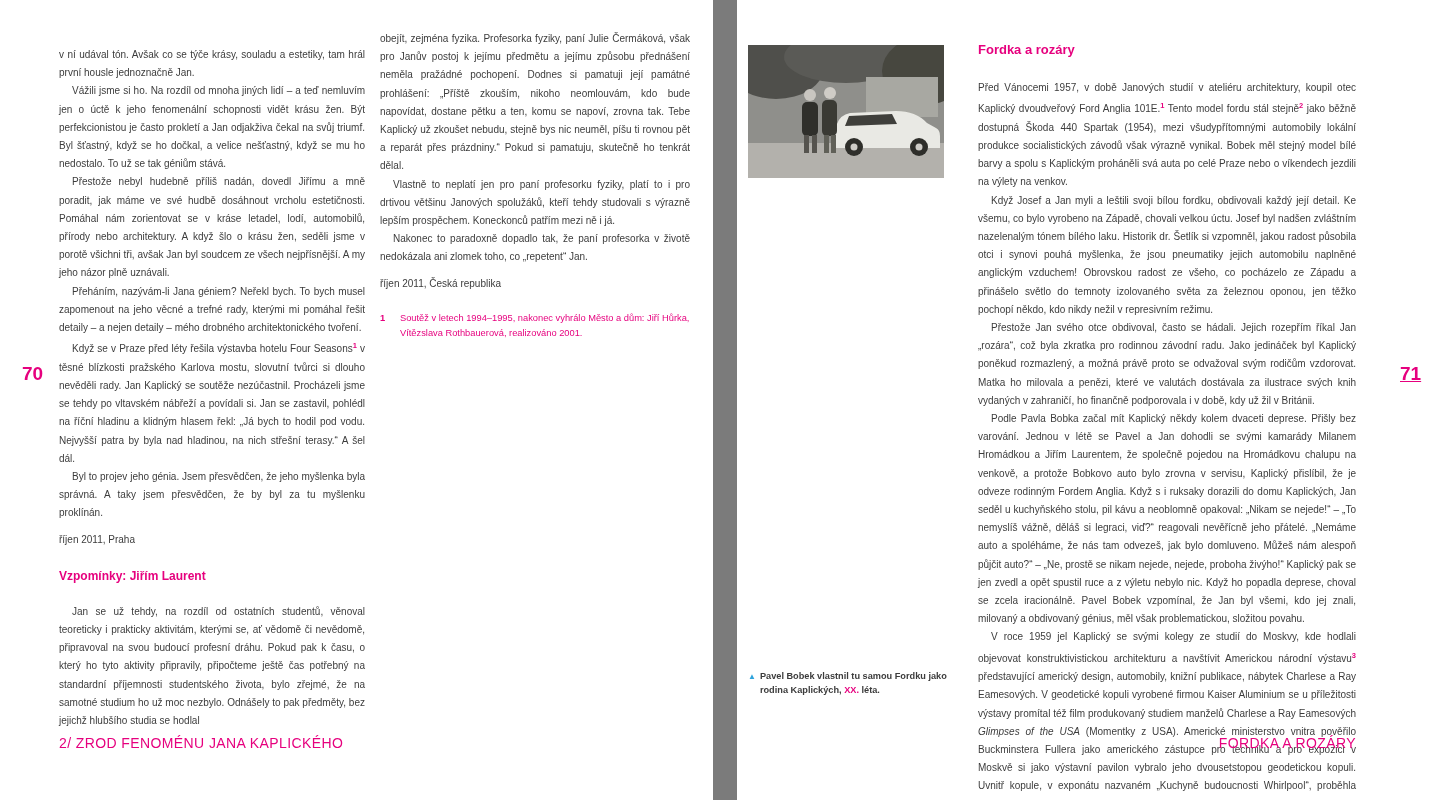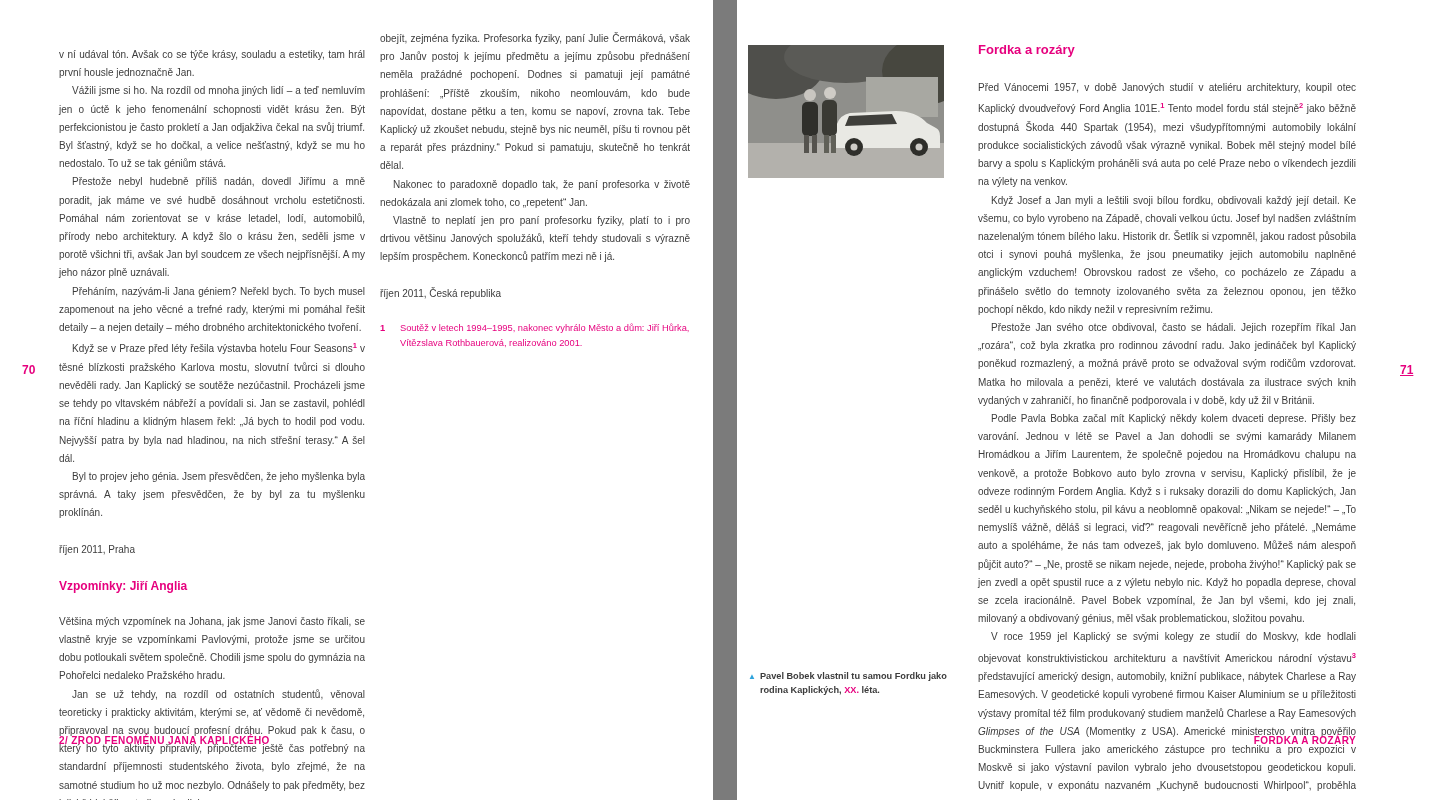--- a/index.html
+++ b/index.html
@@ -6,30 +6,30 @@
   html,body { width:1429px; height:800px; background:#ffffff; }
   .spread { position:relative; width:1429px; height:800px; background:var(--page_bg,#ffffff);
             font-family:"Liberation Sans", sans-serif; overflow:hidden; }
   .gutter { position:absolute; left:713px; top:0; width:24px; height:800px; background:var(--gutter,#7b7b7b); }
   .page { position:absolute; top:0; height:800px; }
   .page-left { left:0; width:713px; }
   .page-right { left:737px; width:692px; }
   .col { position:absolute; }
   .col p { font-size:10px; line-height:18.2px; text-align:justify; color:var(--text,#3c3c3c); }
   .ind { text-indent:13px; }
-  .date { margin-top:18px; text-align:left; }
+  .date { margin-top:8px; text-align:left; }
   .subhead { margin-top:20px; margin-bottom:20px; color:var(--accent,#e6007e); font-size:12px; font-weight:bold; }
   .chapter-head { margin-bottom:22px; color:var(--accent,#e6007e); font-size:13px; font-weight:bold; }
   sup.fn { color:var(--accent,#e6007e); font-weight:bold; font-size:7.5px; }
   .footnote { display:flex; margin-top:18px; color:var(--accent,#e6007e); font-size:9.3px; line-height:15.5px; }
   .fn-num { width:20px; font-weight:bold; flex:none; }
-  .pagenum { position:absolute; top:363px; color:var(--accent,#e6007e); font-weight:bold; font-size:12px; }
+  .pagenum { position:absolute; top:363px; color:var(--accent,#e6007e); font-weight:bold; font-size:19px; }
   .pagenum-left { left:22px; }
   .pagenum-right { left:663px;text-decoration:underline; }
-  .footer { position:absolute; top:735px; color:var(--accent,#e6007e); font-weight:bold; font-size:10px; letter-spacing:0.4px; }
+  .footer { position:absolute; top:735px; color:var(--accent,#e6007e); font-weight:normal; font-size:14px; letter-spacing:0.4px; }
   .footer-left { left:59px; }
   .footer-right { left:241px; width:378px; text-align:right; }
   .col1 { left:59px; top:46px; width:306px; }
   .col2 { left:380px; top:30px; width:310px; }
   .col3 { left:241px; top:42px; width:378px; }
   .photo { position:absolute; left:11px; top:45px; width:196px; height:133px; overflow:hidden; }
   .caption { position:absolute; left:11px; top:670px; width:208px; display:flex; gap:4px;
              font-size:9.2px; font-weight:bold; line-height:13.5px; color:var(--text,#3c3c3c); }
   .cap-marker { color:var(--caption_marker,#2ea3dc); font-size:8px; line-height:13.5px; flex:none; }
   .cap-hl { color:var(--accent,#e6007e); }
@@ -44,29 +44,28 @@
     <div class="pagenum pagenum-left">70</div>
 
     <div class="col col1">
       <p>v ní udával tón. Avšak co se týče krásy, souladu a estetiky, tam hrál první housle jednoznačně Jan.</p>
       <p class="ind">Vážili jsme si ho. Na rozdíl od mnoha jiných lidí – a teď nemluvím jen o úctě k jeho fenomenální schopnosti vidět krásu žen. Být perfekcionistou je často prokletí a Jan odjakživa čekal na svůj triumf. Byl šťastný, když se ho dočkal, a velice nešťastný, když se mu ho nedostalo. To už se tak géniům stává.</p>
       <p class="ind">Přestože nebyl hudebně příliš nadán, dovedl Jiřímu a mně poradit, jak máme ve své hudbě dosáhnout vrcholu estetičnosti. Pomáhal nám zorientovat se v kráse letadel, lodí, automobilů, přírody nebo architektury. A když šlo o krásu žen, seděli jsme v porotě všichni tři, avšak Jan byl soudcem ze všech nejpřísnější. A my jeho názor plně uznávali.</p>
       <p class="ind">Přeháním, nazývám-li Jana géniem? Neřekl bych. To bych musel zapomenout na jeho věcné a trefné rady, kterými mi pomáhal řešit detaily – a nejen detaily – mého drobného architektonického tvoření.</p>
       <p class="ind"><span>Když se v Praze před léty řešila výstavba hotelu Four Seasons</span><sup class="fn">1</sup><span> v těsné blízkosti pražského Karlova mostu, slovutní tvůrci si dlouho nevěděli rady. Jan Kaplický se soutěže nezúčastnil. Procházeli jsme se tehdy po vltavském nábřeží a povídali si. Jan se zastavil, pohlédl na říční hladinu a klidným hlasem řekl: „Já bych to hodil pod vodu. Nejvyšší patra by byla nad hladinou, na nich střešní terasy.“ A šel dál.</span></p>
       <p class="ind">Byl to projev jeho génia. Jsem přesvědčen, že jeho myšlenka byla správná. A taky jsem přesvědčen, že by byl za tu myšlenku proklínán.</p>
       <p class="date">říjen 2011, Praha</p>
-      <h3 class="subhead">Vzpomínky: Jiří Anglia</h3>
-      <p>Většina mých vzpomínek na Johana, jak jsme Janovi často říkali, se vlastně kryje se vzpomínkami Pavlovými, protože jsme se určitou dobu potloukali světem společně. Chodili jsme spolu do gymnázia na Pohořelci nedaleko Pražského hradu.</p>
+      <h3 class="subhead">Vzpomínky: Jiřím Laurent</h3>
       <p class="ind">Jan se už tehdy, na rozdíl od ostatních studentů, věnoval teoreticky i prakticky aktivitám, kterými se, ať vědomě či nevědomě, připravoval na svou budoucí profesní dráhu. Pokud pak k času, o který ho tyto aktivity připravily, připočteme ještě čas potřebný na standardní příjemnosti studentského života, bylo zřejmé, že na samotné studium ho už moc nezbylo. Odnášely to pak předměty, bez jejichž hlubšího studia se hodlal</p>
     </div>
 
     <div class="col col2">
       <p>obejít, zejména fyzika. Profesorka fyziky, paní Julie Čermáková, však pro Janův postoj k jejímu předmětu a jejímu způsobu přednášení neměla pražádné pochopení. Dodnes si pamatuji její památné prohlášení: „Příště zkouším, nikoho neomlouvám, kdo bude napovídat, dostane pětku a ten, komu se napoví, zrovna tak. Tebe Kaplický už zkoušet nebudu, stejně bys nic neuměl, píšu ti rovnou pět a reparát přes prázdniny.“ Pokud si pamatuju, skutečně ho tenkrát dělal.</p>
+      <p class="ind">Vlastně to neplatí jen pro paní profesorku fyziky, platí to i pro drtivou většinu Janových spolužáků, kteří tehdy studovali s výrazně lepším prospěchem. Koneckonců patřím mezi ně i já.</p>
       <p class="ind">Nakonec to paradoxně dopadlo tak, že paní profesorka v životě nedokázala ani zlomek toho, co „repetent“ Jan.</p>
-      <p class="ind">Vlastně to neplatí jen pro paní profesorku fyziky, platí to i pro drtivou většinu Janových spolužáků, kteří tehdy studovali s výrazně lepším prospěchem. Koneckonců patřím mezi ně i já.</p>
       <p class="date">říjen 2011, Česká republika</p>
       <div class="footnote">
         <span class="fn-num">1</span>
         <span class="fn-text">Soutěž v letech 1994–1995, nakonec vyhrálo Město a dům: Jiří Hůrka, Vítězslava Rothbauerová, realizováno 2001.</span>
       </div>
     </div>
 
     <div class="footer footer-left">2/ ZROD FENOMÉNU JANA KAPLICKÉHO</div>
   </div>
 

